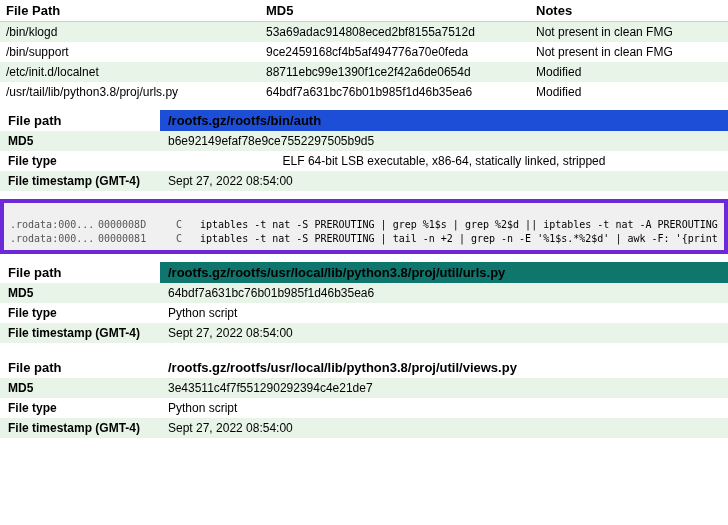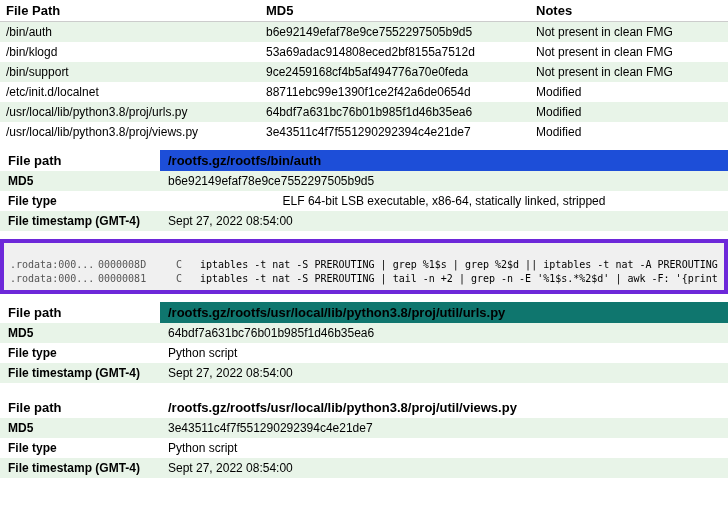--- a/index.html
+++ b/index.html
@@ -93,48 +93,38 @@
 
 <table class="summary-table">
   <thead>
     <tr>
       <th class="col-filepath">File Path</th>
       <th class="col-md5">MD5</th>
       <th class="col-notes">Notes</th>
     </tr>
   </thead>
   <tbody id="summary-tbody">
-  <tr>
-        <td>/bin/auth</td>
-        <td>b6e92149efaf78e9ce7552297505b9d5</td>
-        <td>Not present in clean FMG</td>
-      </tr>
       <tr>
         <td>/bin/klogd</td>
         <td>53a69adac914808eced2bf8155a7512d</td>
         <td>Not present in clean FMG</td>
       </tr>
       <tr>
         <td>/bin/support</td>
         <td>9ce2459168cf4b5af494776a70e0feda</td>
         <td>Not present in clean FMG</td>
       </tr>
       <tr>
         <td>/etc/init.d/localnet</td>
         <td>88711ebc99e1390f1ce2f42a6de0654d</td>
         <td>Modified</td>
       </tr>
       <tr>
-        <td>/usr/local/lib/python3.8/proj/urls.py</td>
+        <td>/usr/tail/lib/python3.8/proj/urls.py</td>
         <td>64bdf7a631bc76b01b985f1d46b35ea6</td>
-        <td>Modified</td>
-      </tr>
-      <tr>
-        <td>/usr/local/lib/python3.8/proj/views.py</td>
-        <td>3e43511c4f7f551290292394c4e21de7</td>
         <td>Modified</td>
       </tr>
     </tbody>
 </table>
 
 <table class="detail-panel">
   <tbody id="detail-auth-tbody">
   <tr>
         <td class="label-col" style="background: rgb(255, 255, 255); font-weight: bold; font-size: 13px;">File path</td>
         <td class="value-col" style="background: #1d4ed8; font-size: 13px; font-weight: bold;">/rootfs.gz/rootfs/bin/auth</td>

